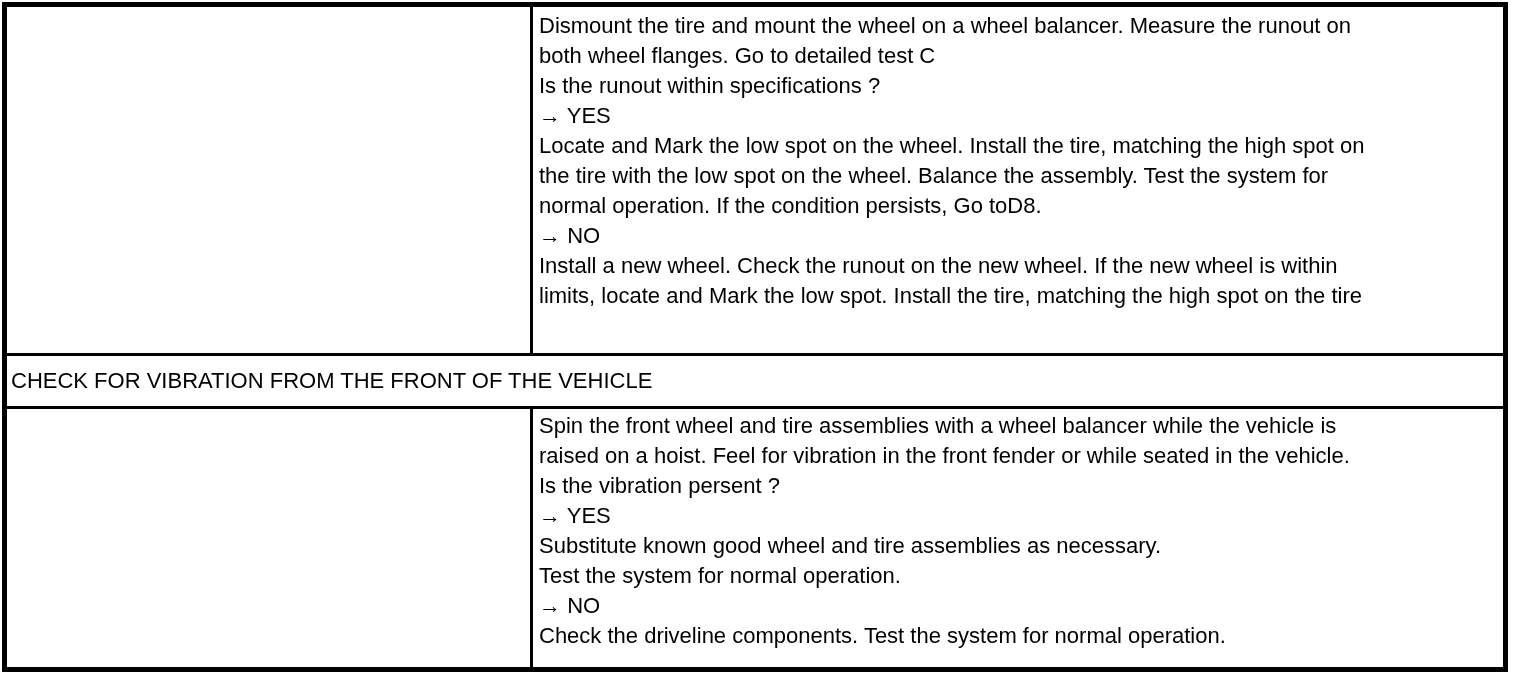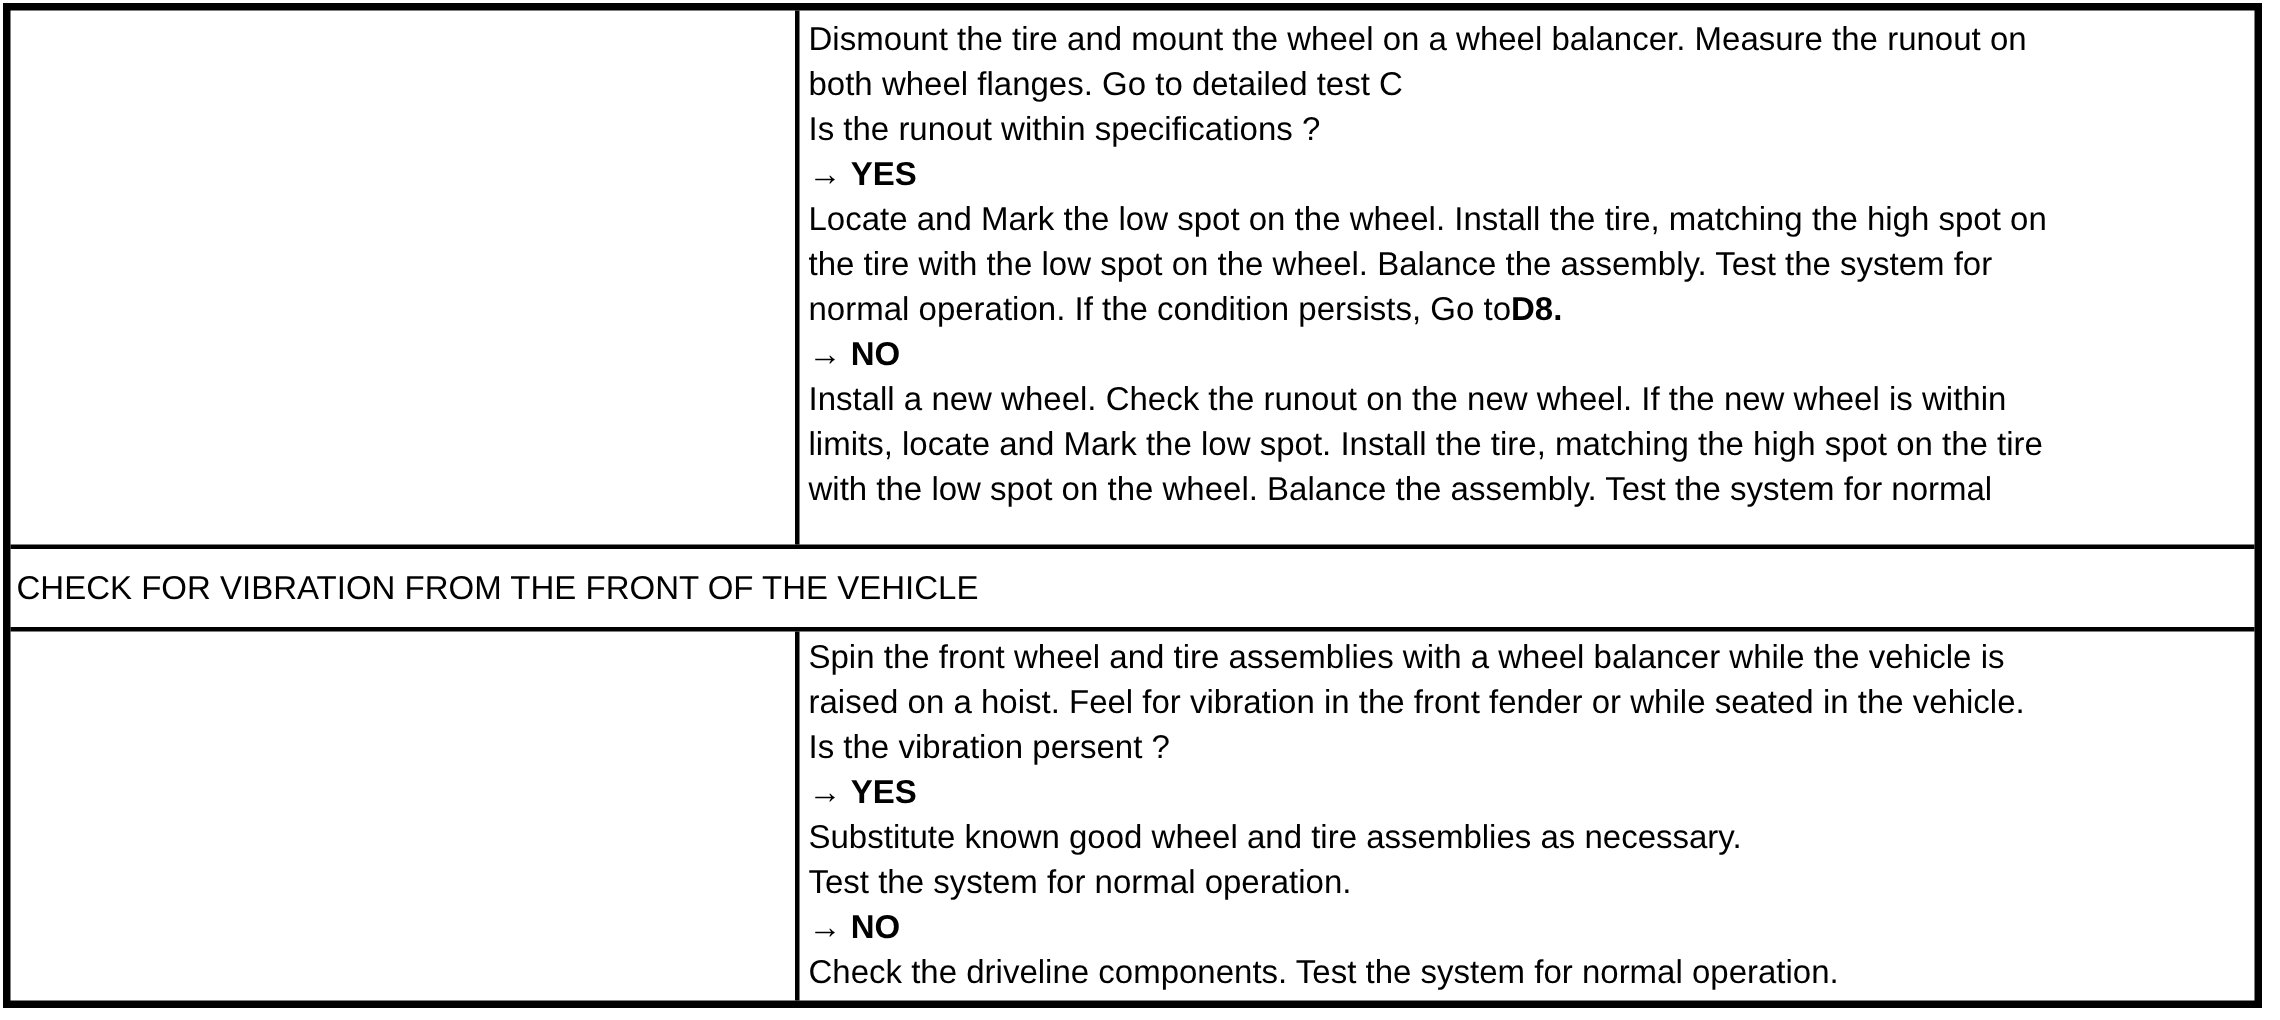--- a/index.html
+++ b/index.html
@@ -50,33 +50,33 @@
   .cell {
     box-sizing: border-box;
   }
   .cell-left {
     width: 526px;
     border-right: 3px solid #000000;
     flex: none;
   }
   .cell-right {
     flex: 1;
-    padding: 4px 8px 4px 6px;
+    padding: 4px 8px 16px 6px;
     overflow: hidden;
   }
   .row-bottom .cell-right {
     padding-top: 2px;
   }
   .line {
     font-size: 22px;
     line-height: 30px;
     white-space: nowrap;
   }
   .line .b {
-    font-weight: bold;
+    font-weight: normal;
   }
   .section-title {
     font-size: 22px;
     line-height: 24px;
     white-space: nowrap;
   }
 </style>
 </head>
 <body>
 
@@ -89,21 +89,20 @@
           <div class="line"><span>Dismount the tire and mount the wheel on a wheel balancer. Measure the runout on</span></div>
           <div class="line"><span>both wheel flanges. Go to detailed test C</span></div>
           <div class="line"><span>Is the runout within specifications ?</span></div>
           <div class="line"><span>→ </span><span class="b">YES</span></div>
           <div class="line"><span>Locate and Mark the low spot on the wheel. Install the tire, matching the high spot on</span></div>
           <div class="line"><span>the tire with the low spot on the wheel. Balance the assembly. Test the system for</span></div>
           <div class="line"><span>normal operation. If the condition persists, Go to</span><span class="b">D8.</span></div>
           <div class="line"><span>→ </span><span class="b">NO</span></div>
           <div class="line"><span>Install a new wheel. Check the runout on the new wheel. If the new wheel is within</span></div>
           <div class="line"><span>limits, locate and Mark the low spot. Install the tire, matching the high spot on the tire</span></div>
-          <div class="line"><span>with the low spot on the wheel. Balance the assembly. Test the system for normal</span></div>
         </div>
     </div>
 
     <div class="row row-header">
       <div class="section-title">CHECK FOR VIBRATION FROM THE FRONT OF THE VEHICLE</div>
     </div>
 
     <div class="row row-bottom">
       <div class="cell cell-left"></div>
       <div class="cell cell-right">

